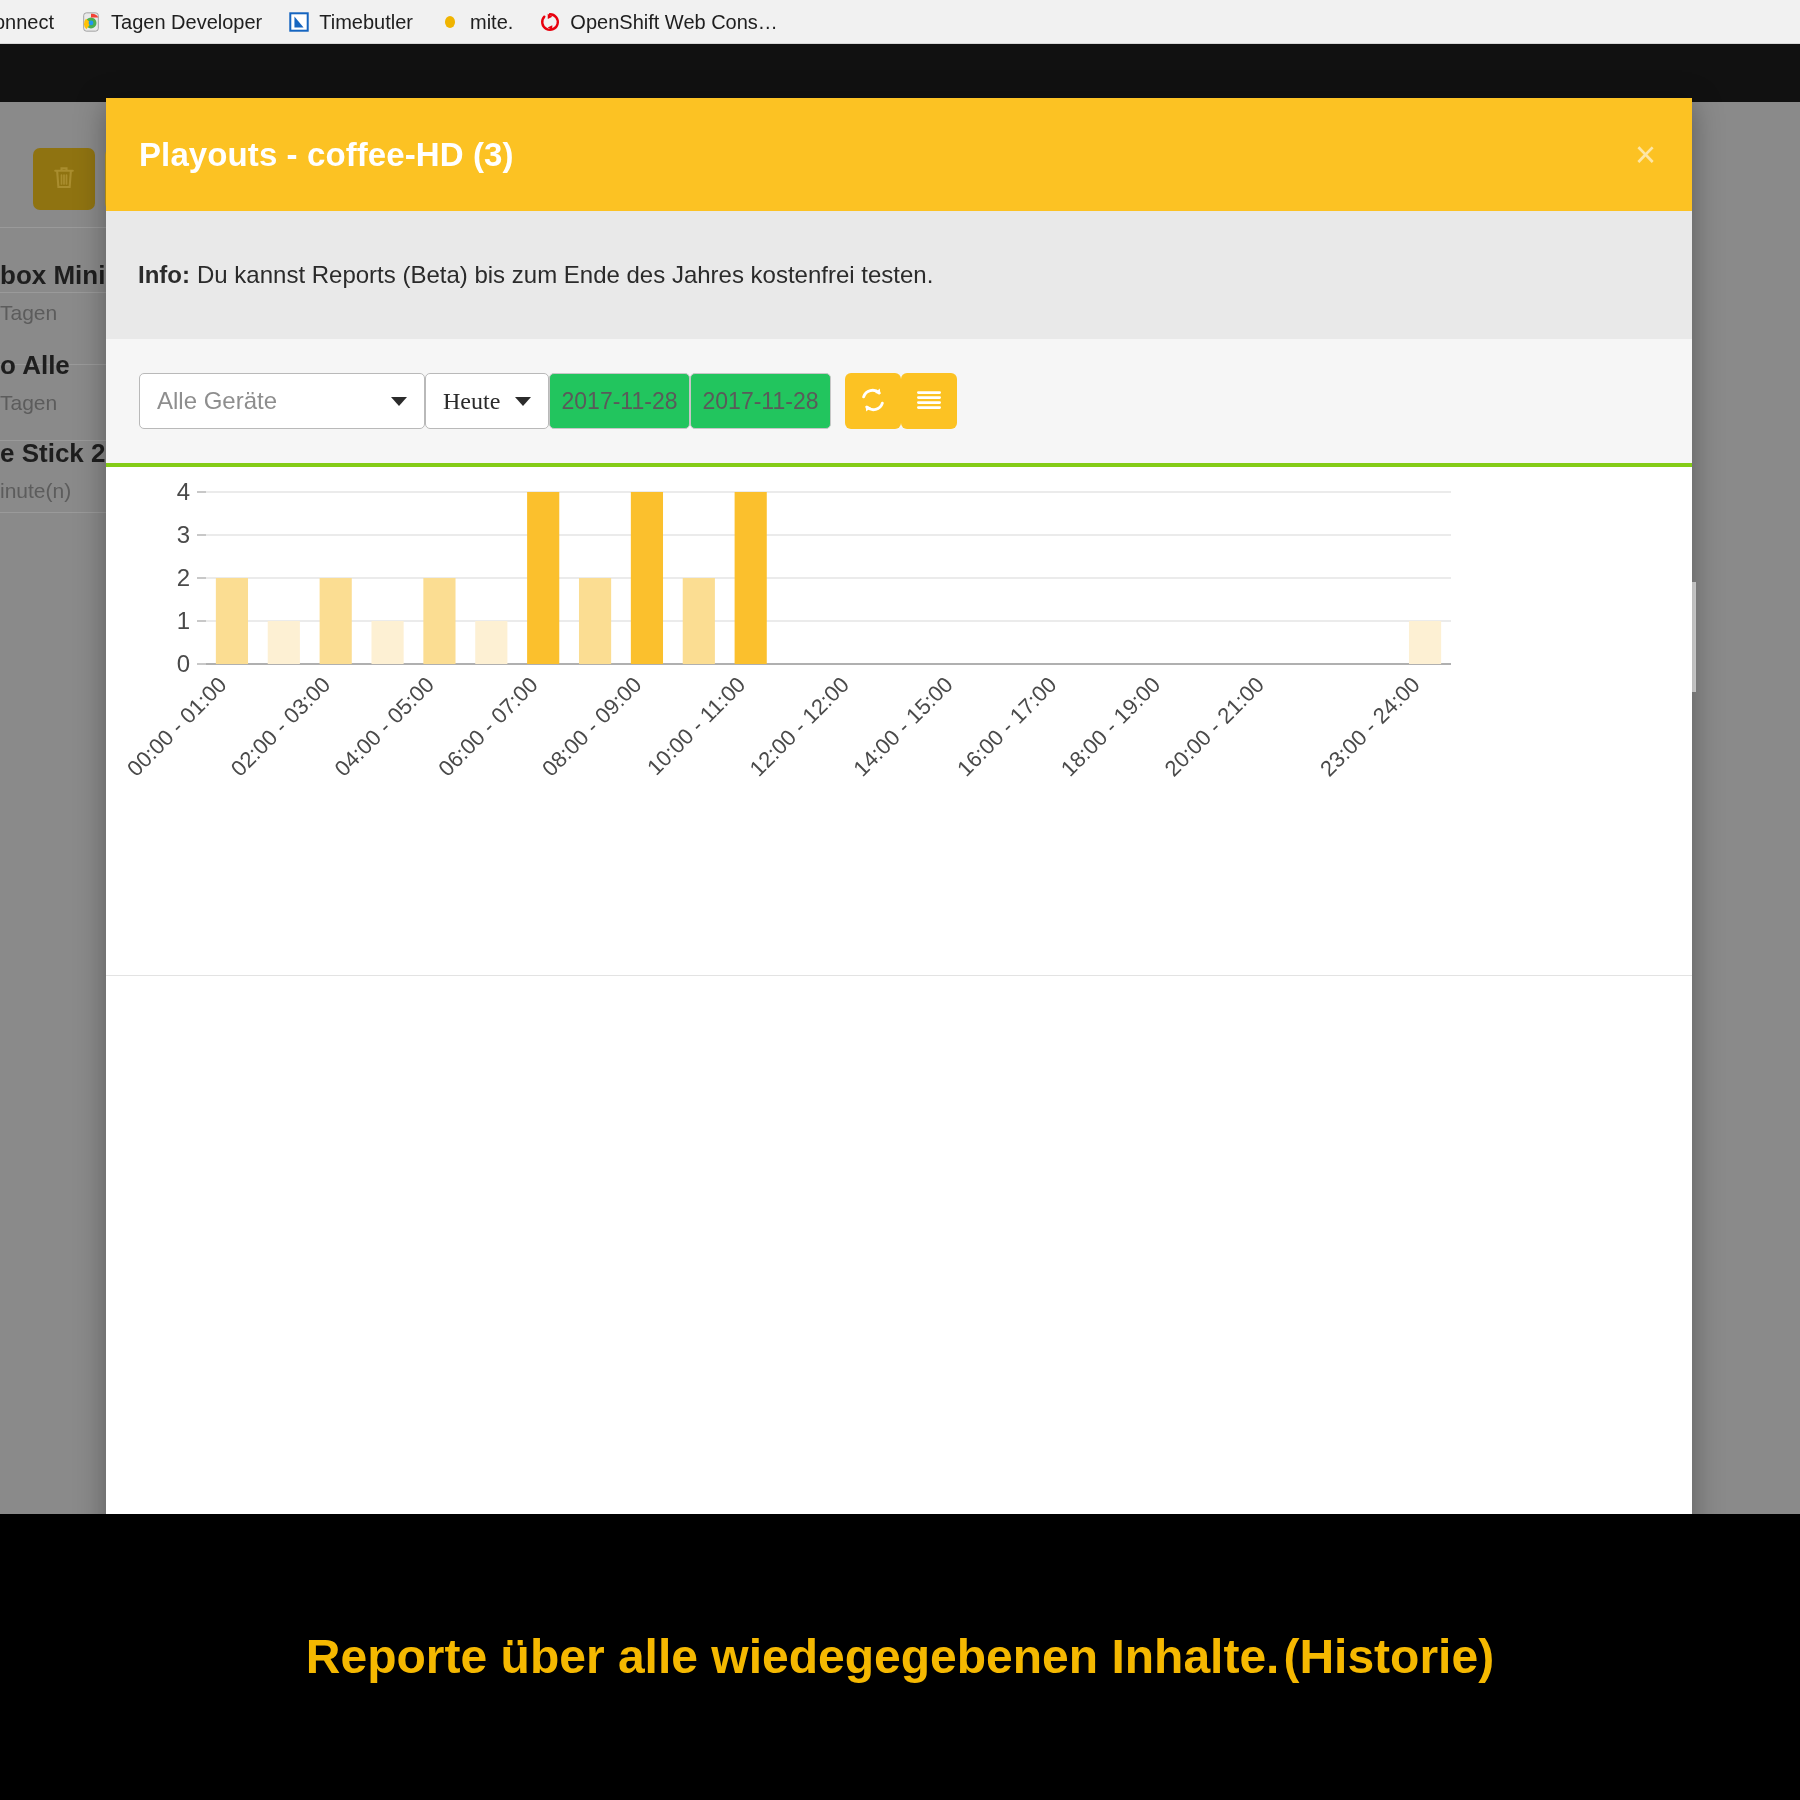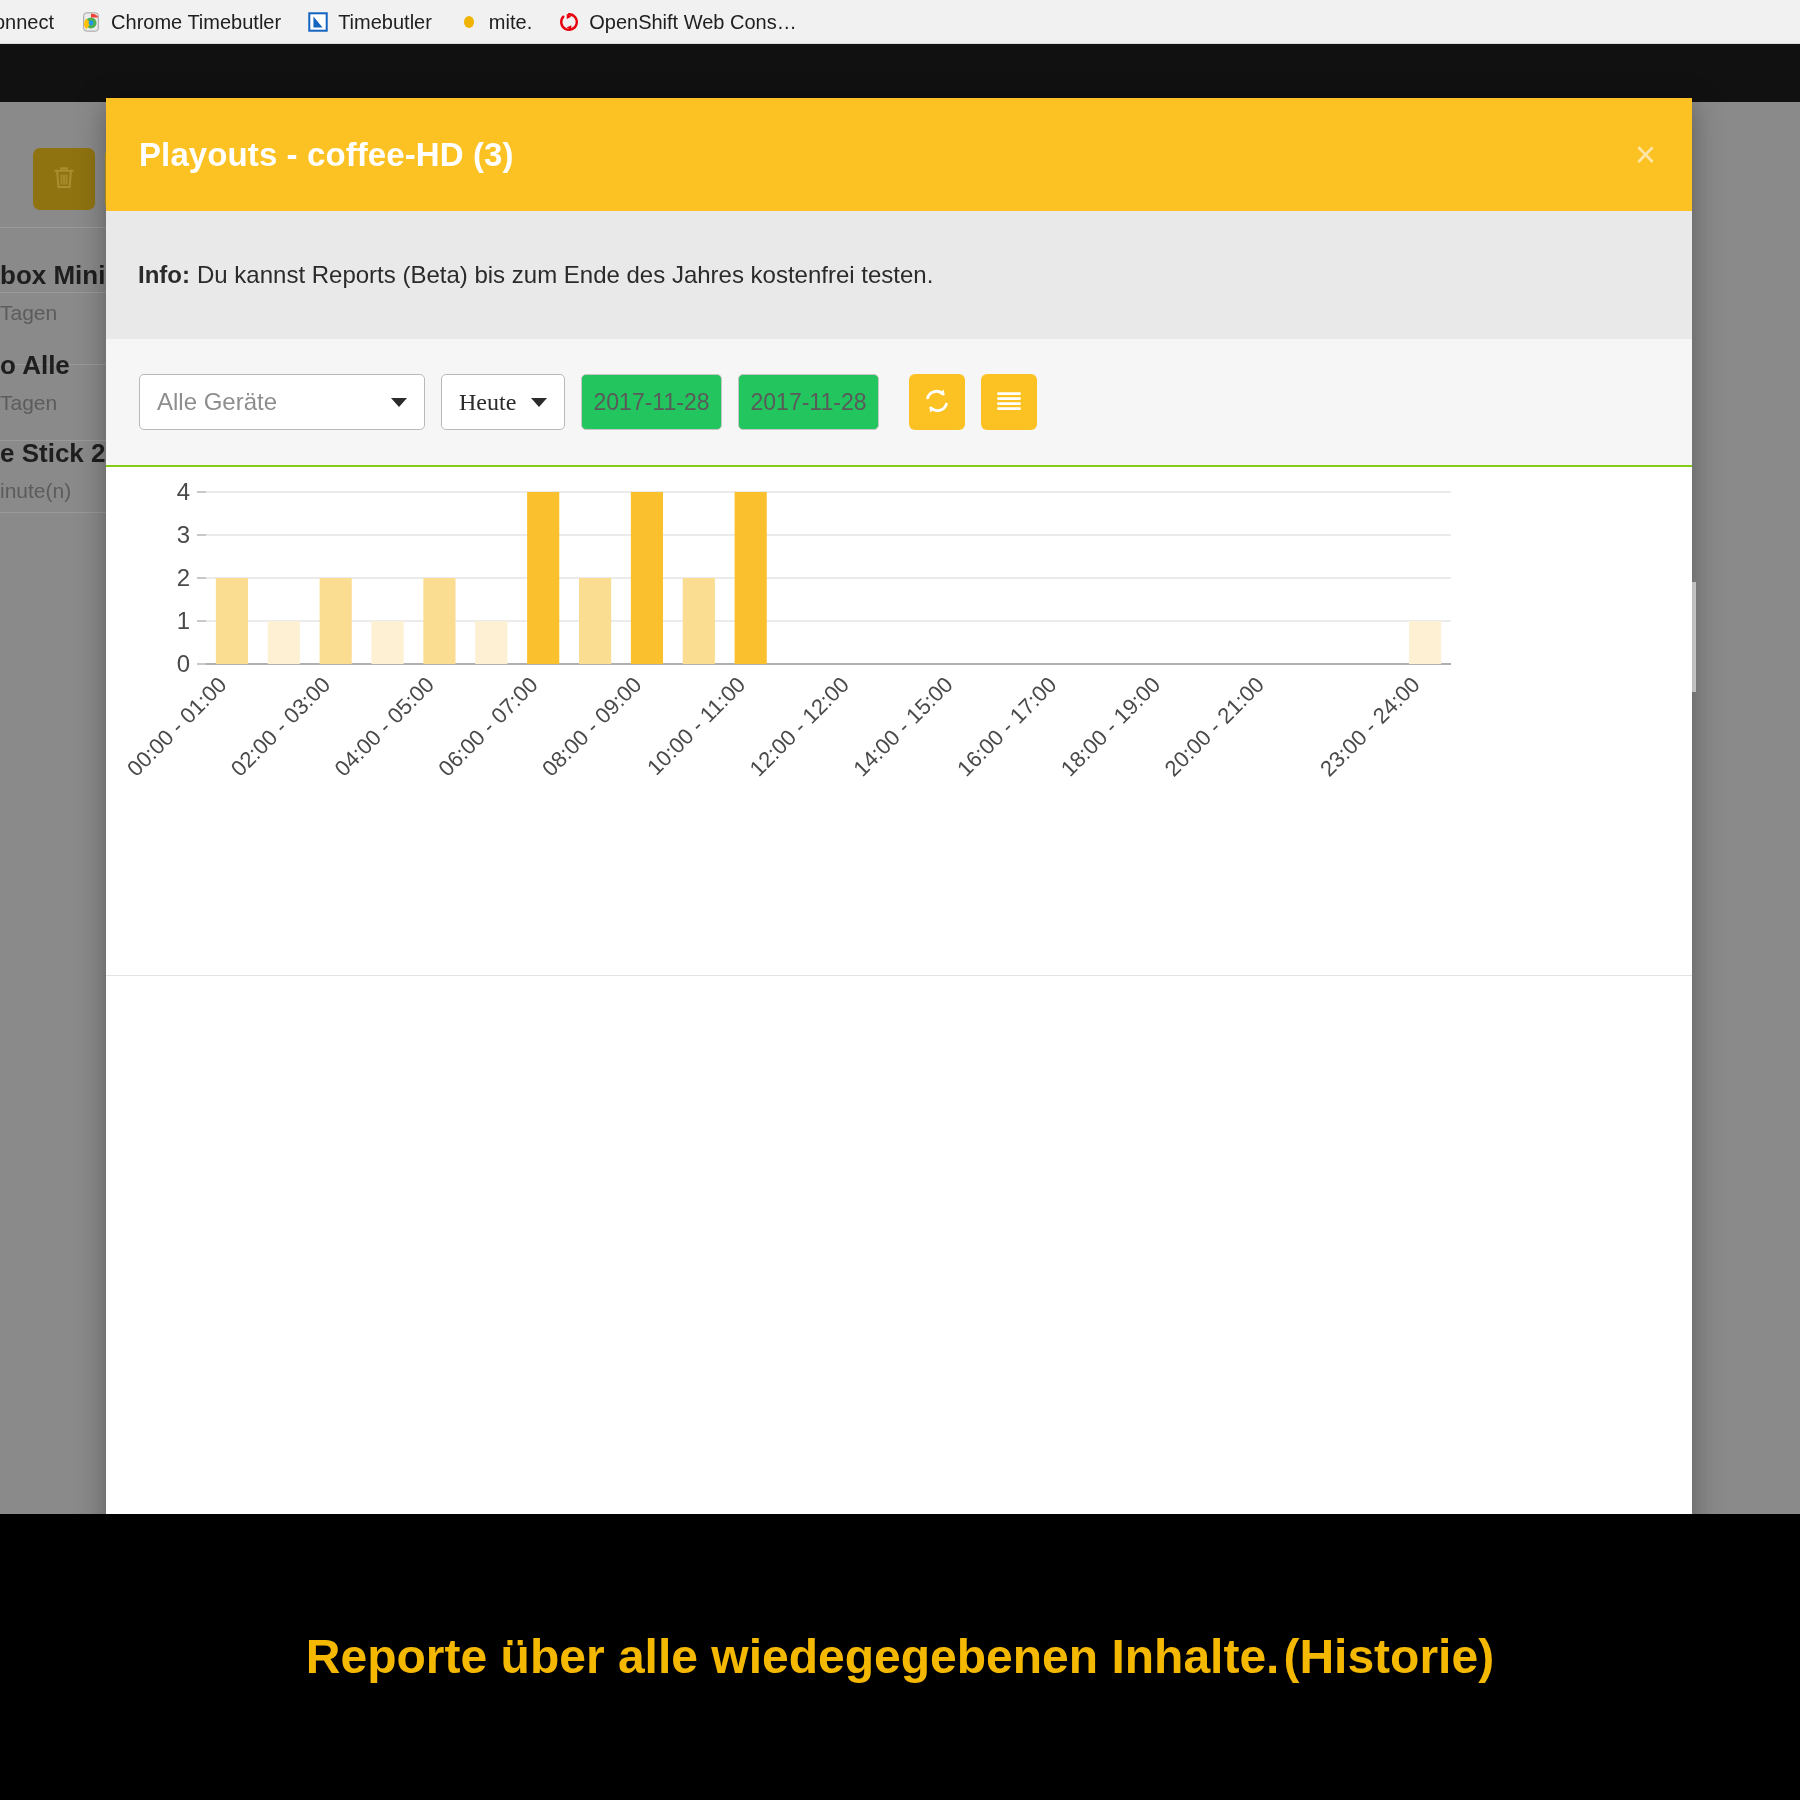--- a/index.html
+++ b/index.html
@@ -181,25 +181,24 @@
     box-sizing: border-box;
     font-size: 24px;
     color: #2b2b2b;
   }
   .info-bar b { font-weight: bold; margin-right: 7px; }
 
   .filter-bar {
     flex: 0 0 auto;
     height: 128px;
     background: #f6f6f6;
-    border-bottom: 2px solid #84cc16;
+    border-bottom: 4px solid #84cc16;
     display: flex;
     align-items: center;
     padding-left: 33px;
-    gap: 16px;
     box-sizing: border-box;
   }
   .select-box {
     position: relative;
     height: 56px;
     background: #ffffff;
     border: 1px solid #b9b9b9;
     border-radius: 5px;
     display: flex;
     align-items: center;
@@ -294,21 +293,21 @@
   <div class="bm">
     <span class="bm-ico">
       <svg viewBox="0 0 24 24" xmlns="http://www.w3.org/2000/svg">
         <rect x="4" y="2" width="16" height="20" rx="3" fill="#e9e9e9" stroke="#9b9b9b" stroke-width="1"></rect>
         <circle cx="12" cy="13" r="6" fill="#4caf50"></circle>
         <path d="M12 7h8a8 8 0 0 0-8-4z" fill="#f44336"></path>
         <path d="M6.5 8.5 12 13 7 20a8 8 0 0 1-.5-11.5z" fill="#ffc107"></path>
         <circle cx="12" cy="13" r="2.6" fill="#2196f3"></circle>
       </svg>
     </span>
-    <span class="bm-label">Chrome Timebutler</span>
+    <span class="bm-label">Tagen Developer</span>
   </div>
 
   <div class="bm">
     <span class="bm-ico">
       <svg viewBox="0 0 24 24" xmlns="http://www.w3.org/2000/svg">
         <rect x="2.5" y="2.5" width="19" height="19" fill="#ffffff" stroke="#1565c0" stroke-width="2.2"></rect>
         <path d="M7 6 L17 18 L7 18 Z" fill="#1565c0"></path>
       </svg>
     </span>
     <span class="bm-label">Timebutler</span>

